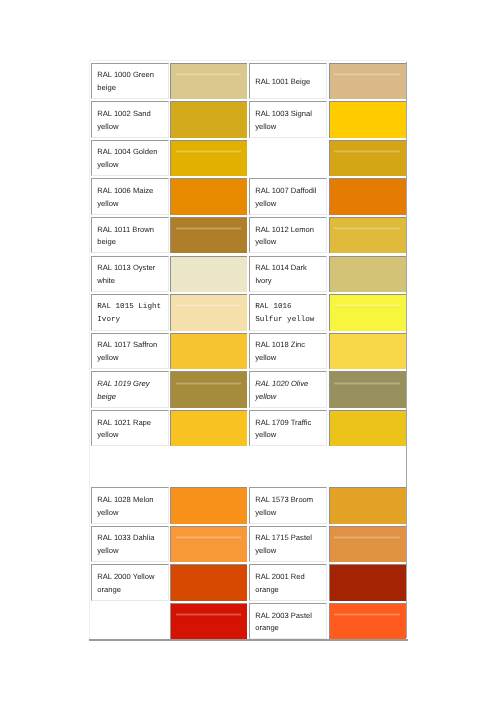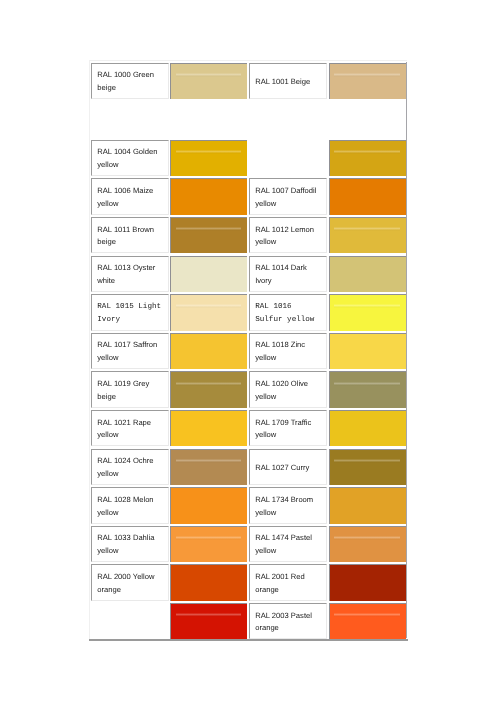--- a/index.html
+++ b/index.html
@@ -125,20 +125,34 @@
     <div class="swatch s1" style="background: rgb(219, 200, 142);">
       <div class="hl"></div>
     </div>
     <div class="namecell c2">
       <span class="label">RAL 1001 Beige</span>
     </div>
     <div class="swatch s2" style="background: rgb(217, 185, 136);">
       <div class="hl"></div>
     </div>
   </div>
+      <div class="row" style="top: 38.6px;">
+    <div class="namecell c1">
+      <span class="label">RAL 1002 Sand yellow</span>
+    </div>
+    <div class="swatch s1" style="background: rgb(210, 170, 28);">
+      
+    </div>
+    <div class="namecell c2">
+      <span class="label">RAL 1003 Signal yellow</span>
+    </div>
+    <div class="swatch s2" style="background: rgb(255, 204, 0);">
+      
+    </div>
+  </div>
       <div class="row" style="top: 77.2px;">
     <div class="namecell c1">
       <span class="label">RAL 1004 Golden yellow</span>
     </div>
     <div class="swatch s1" style="background: rgb(226, 176, 0);">
       <div class="hl"></div>
     </div>
     <div class="swatch s2" style="background: rgb(212, 165, 20);">
       <div class="hl"></div>
     </div>
@@ -206,21 +220,21 @@
     <div class="swatch s1" style="background: rgb(245, 196, 48);">
       
     </div>
     <div class="namecell c2">
       <span class="label">RAL 1018 Zinc yellow</span>
     </div>
     <div class="swatch s2" style="background: rgb(248, 215, 72);">
       
     </div>
   </div>
-      <div class="row" style="top: 308.8px;">
+      <div class="row" style="top: 308.8px; font-style: italic;">
     <div class="namecell c1">
       <span class="label">RAL 1019 Grey beige</span>
     </div>
     <div class="swatch s1" style="background: rgb(166, 139, 60);">
       <div class="hl"></div>
     </div>
     <div class="namecell c2">
       <span class="label">RAL 1020 Olive yellow</span>
     </div>
     <div class="swatch s2" style="background: rgb(152, 145, 94);">
@@ -234,57 +248,43 @@
     <div class="swatch s1" style="background: rgb(248, 194, 32);">
       
     </div>
     <div class="namecell c2">
       <span class="label">RAL 1709 Traffic yellow</span>
     </div>
     <div class="swatch s2" style="background: rgb(235, 195, 27);">
       
     </div>
   </div>
-      <div class="row" style="top: 386px;">
-    <div class="namecell c1">
-      <span class="label">RAL 1024 Ochre yellow</span>
-    </div>
-    <div class="swatch s1" style="background: rgb(179, 138, 82);">
-      <div class="hl"></div>
-    </div>
-    <div class="namecell c2">
-      <span class="label">RAL 1027 Curry</span>
-    </div>
-    <div class="swatch s2" style="background: rgb(154, 123, 33);">
-      <div class="hl"></div>
-    </div>
-  </div>
       <div class="row" style="top: 424.6px;">
     <div class="namecell c1">
       <span class="label">RAL 1028 Melon yellow</span>
     </div>
     <div class="swatch s1" style="background: rgb(247, 145, 25);">
       
     </div>
     <div class="namecell c2">
-      <span class="label">RAL 1734 Broom yellow</span>
+      <span class="label">RAL 1573 Broom yellow</span>
     </div>
     <div class="swatch s2" style="background: rgb(225, 162, 38);">
       
     </div>
   </div>
       <div class="row" style="top: 463.2px; text-decoration: underline;">
     <div class="namecell c1">
       <span class="label">RAL 1033 Dahlia yellow</span>
     </div>
     <div class="swatch s1" style="background: rgb(247, 153, 57);">
       <div class="hl"></div>
     </div>
     <div class="namecell c2">
-      <span class="label">RAL 1474 Pastel yellow</span>
+      <span class="label">RAL 1715 Pastel yellow</span>
     </div>
     <div class="swatch s2" style="background: rgb(224, 146, 66);">
       <div class="hl"></div>
     </div>
   </div>
       <div class="row" style="top: 501.8px;">
     <div class="namecell c1">
       <span class="label">RAL 2000 Yellow orange</span>
     </div>
     <div class="swatch s1" style="background: rgb(215, 72, 0);">

